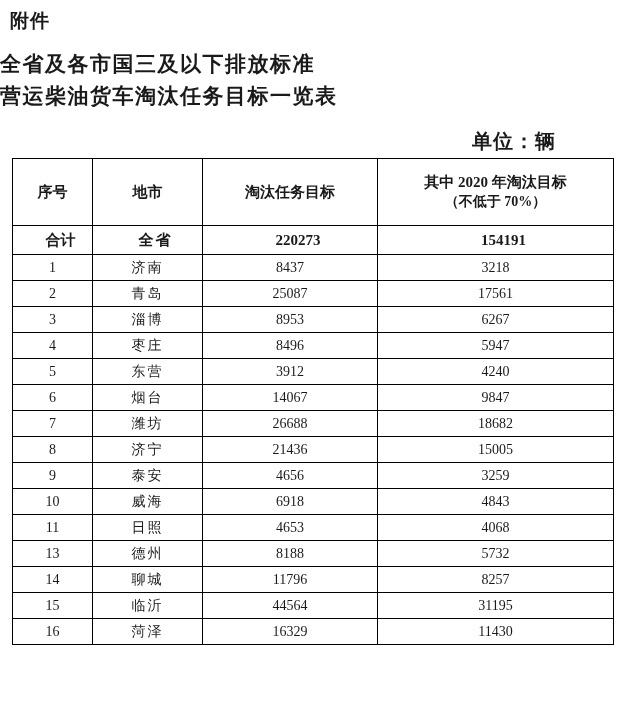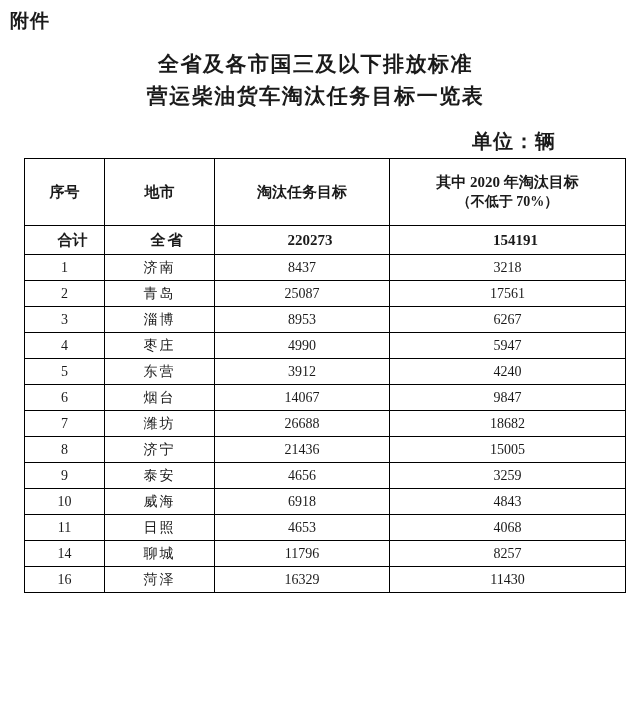--- a/index.html
+++ b/index.html
@@ -28,41 +28,40 @@
     font-size: 19px;
     font-weight: bold;
     letter-spacing: 1px;
     font-family: "Liberation Serif", "DejaVu Serif", serif;
   }
   .title-block {
     position: absolute;
     top: 48px;
     left: 0;
     width: 631px;
-    text-align: center;
   }
   .title-line {
     font-size: 21px;
     font-weight: bold;
     letter-spacing: 1.5px;
     line-height: 32px;
     font-family: "Liberation Serif", "DejaVu Serif", serif;
   }
   .unit-line {
     position: absolute;
     top: 128px;
     right: 16px;
     font-size: 20px;
     font-weight: bold;
     letter-spacing: 1px;
   }
   table.main-table {
     position: absolute;
     top: 158px;
-    left: 24px;
+    left: 12px;
     width: 601px;
     border-collapse: collapse;
     table-layout: fixed;
   }
   table.main-table td, table.main-table th {
     border: 1px solid #000000;
     text-align: center;
     vertical-align: middle;
     font-family: "Liberation Serif", "DejaVu Serif", serif;
   }
@@ -149,21 +148,21 @@
         </tr>
         <tr>
           <td>3</td>
           <td class="city-cell">淄博</td>
           <td class="num-cell">8953</td>
           <td class="num-cell">6267</td>
         </tr>
         <tr>
           <td>4</td>
           <td class="city-cell">枣庄</td>
-          <td class="num-cell">4990</td>
+          <td class="num-cell">8496</td>
           <td class="num-cell">5947</td>
         </tr>
         <tr>
           <td>5</td>
           <td class="city-cell">东营</td>
           <td class="num-cell">3912</td>
           <td class="num-cell">4240</td>
         </tr>
         <tr>
           <td>6</td>
@@ -195,26 +194,38 @@
           <td class="num-cell">6918</td>
           <td class="num-cell">4843</td>
         </tr>
         <tr>
           <td>11</td>
           <td class="city-cell">日照</td>
           <td class="num-cell">4653</td>
           <td class="num-cell">4068</td>
         </tr>
         <tr>
+          <td>13</td>
+          <td class="city-cell">德州</td>
+          <td class="num-cell">8188</td>
+          <td class="num-cell">5732</td>
+        </tr>
+        <tr>
           <td>14</td>
           <td class="city-cell">聊城</td>
           <td class="num-cell">11796</td>
           <td class="num-cell">8257</td>
         </tr>
         <tr>
+          <td>15</td>
+          <td class="city-cell">临沂</td>
+          <td class="num-cell">44564</td>
+          <td class="num-cell">31195</td>
+        </tr>
+        <tr>
           <td>16</td>
           <td class="city-cell">菏泽</td>
           <td class="num-cell">16329</td>
           <td class="num-cell">11430</td>
         </tr>
       </tbody>
   </table>
 
 </div>
 

